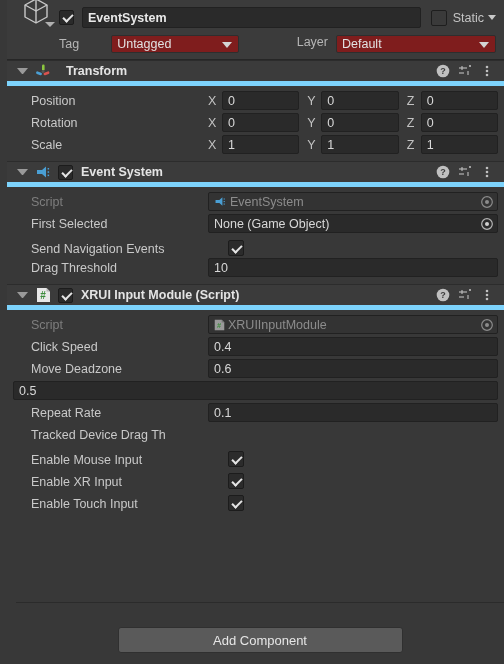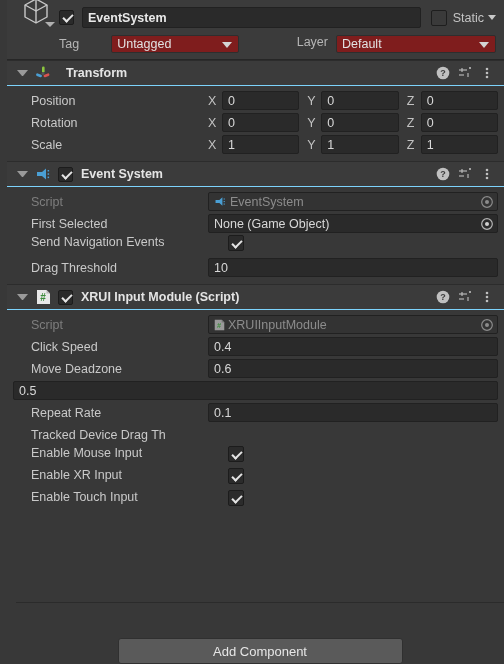--- a/index.html
+++ b/index.html
@@ -63,21 +63,21 @@
     border-left: 5px solid transparent; border-right: 5px solid transparent;
     border-top: 6px solid #d4d4d4;
   }
   .tag-dd { width: 170px; margin-left: 8px; }
   .layer-dd { width: 160px; margin-left: 8px; }
   .layer-group { margin-left: 34px; display: flex; align-items: flex-start; }
 
   
   .comp-head {
     height: 26px; background: #3b3b3b; display: flex; align-items: center;
-    border-top: 1px solid #2c2c2c; border-bottom: 1px solid #7dd3fc; padding: 0 6px;
+    border-top: 1px solid #2c2c2c; border-bottom: 5px solid #7dd3fc; padding: 0 6px;
   }
   .foldout {
     width: 0; height: 0; border-left: 5.5px solid transparent;
     border-right: 5.5px solid transparent; border-top: 6px solid #9a9a9a;
     margin-right: 6px; margin-left: 4px; cursor: pointer; flex: 0 0 11px;
   }
   .comp-title { font-weight: bold; font-size: 12.5px; color: #e4e4e4; margin-left: 8px; white-space: nowrap; }
   .comp-icon { flex: 0 0 18px; width: 18px; height: 16px; display: flex; align-items: center; justify-content: center; margin-right: 6px; }
   .head-spacer { flex: 1; }
   .head-btn { width: 22px; height: 20px; display: flex; align-items: center; justify-content: center; cursor: pointer; }
@@ -100,29 +100,29 @@
   .fld-icon { margin-right: 3px; display: inline-flex; align-items: center; }
 
   
   .v3 { display: flex; flex: 1; gap: 0; }
   .v3 .axis { display: flex; align-items: center; flex: 1; }
   .v3 .axis + .axis { margin-left: 8px; }
   .axis-lbl { width: 14px; flex: 0 0 14px; color: #c2c2c2; font-size: 12.5px; }
   .axis .fld { flex: 1; }
   .vec-lbl { width: 195px; flex: 0 0 195px; color: #c9c9c9; font-size: 12.5px; padding-left: 18px; }
 
-  .cbrow { display: flex; align-items: flex-start; gap: 20px; }
+  .cbrow { display: flex; align-items: flex-end; gap: 20px; }
   .cbrow .cb { width: 16px; height: 16px; flex: 0 0 16px; background:#2b2b2b; }
   .cbrow .cb.on::after { left: 3px; top: 4px; width: 8px; height: 4px; }
 
   
   .footer {
     position: absolute; left: 16px; right: 0; bottom: 0; height: 62px;
     background: #383838; border-top: 1px solid #2b2b2b;
-    display: flex; align-items: flex-end; justify-content: center; padding-top: 13px;
+    display: flex; align-items: center; justify-content: center; padding-top: 13px;
   }
   .add-comp-btn {
     width: 285px; height: 26px; background: #5a5a5a; border: 1px solid #303030;
     border-radius: 3px; color: #e6e6e6; font-size: 13px;
     display: flex; align-items: center; justify-content: center; cursor: pointer;
   }
 </style>
 </head>
 <body>
 

